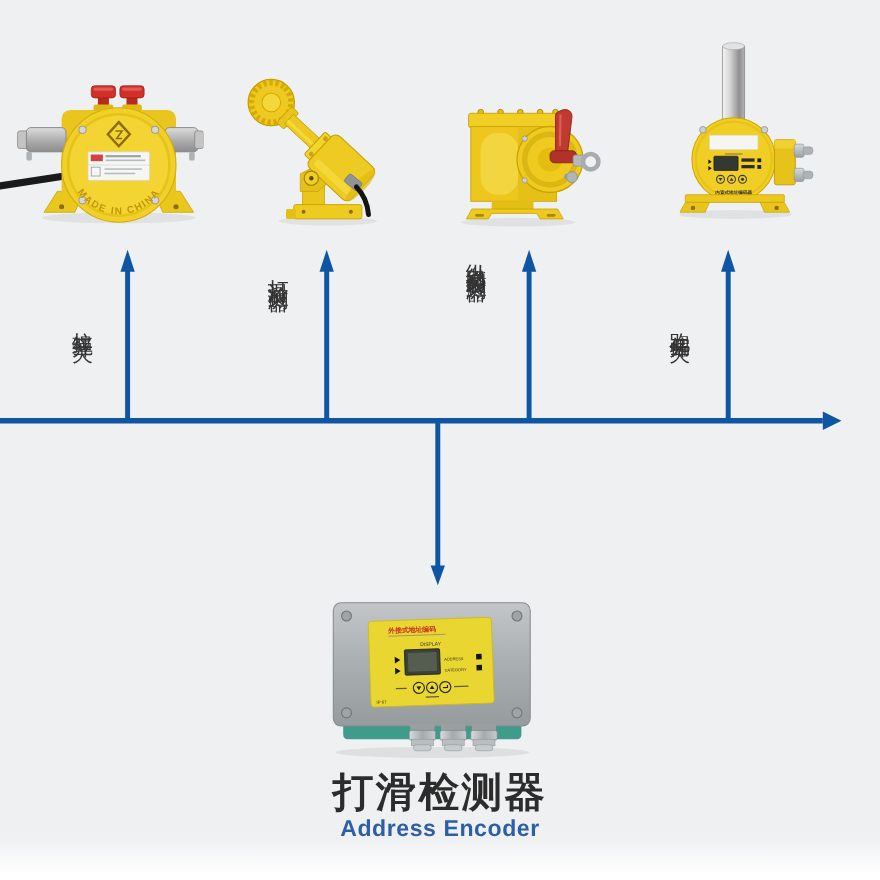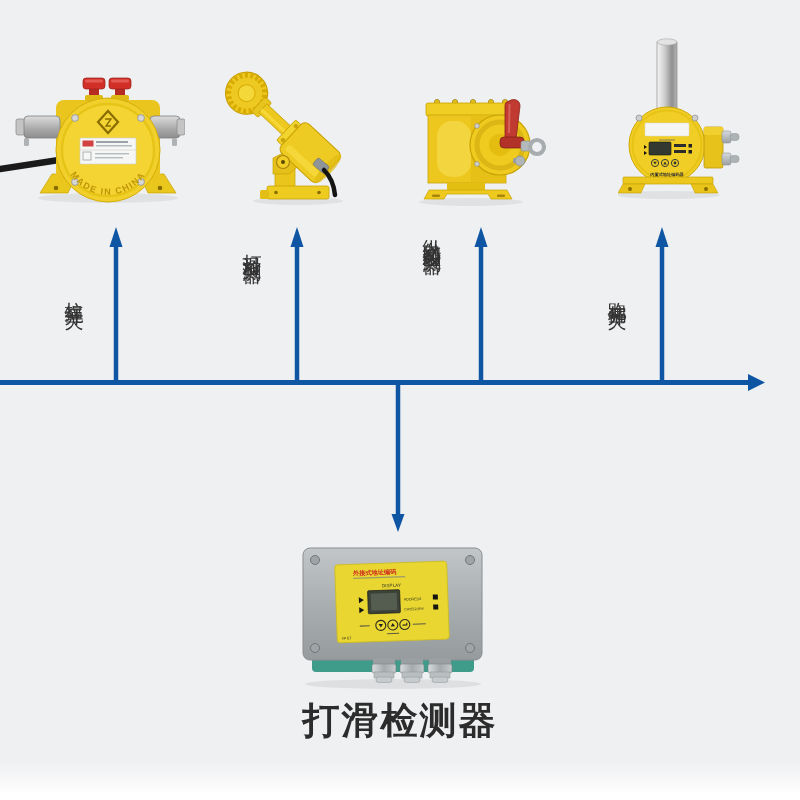--- a/index.html
+++ b/index.html
@@ -356,15 +356,16 @@
     <span>打滑检测器</span>
   </div>
   <div class="vlabel" style="left:421px;top:224px;">
     <span>纵向撕裂检测器</span>
   </div>
   <div class="vlabel" style="left:606px;top:287px;">
     <span>跑偏开关</span>
   </div>
 
   <div class="title">打滑检测器</div>
+  <div class="subtitle">Address Encoder</div>
 
   <div class="fade-bottom"></div>
 </div>
 
 </body></html>

